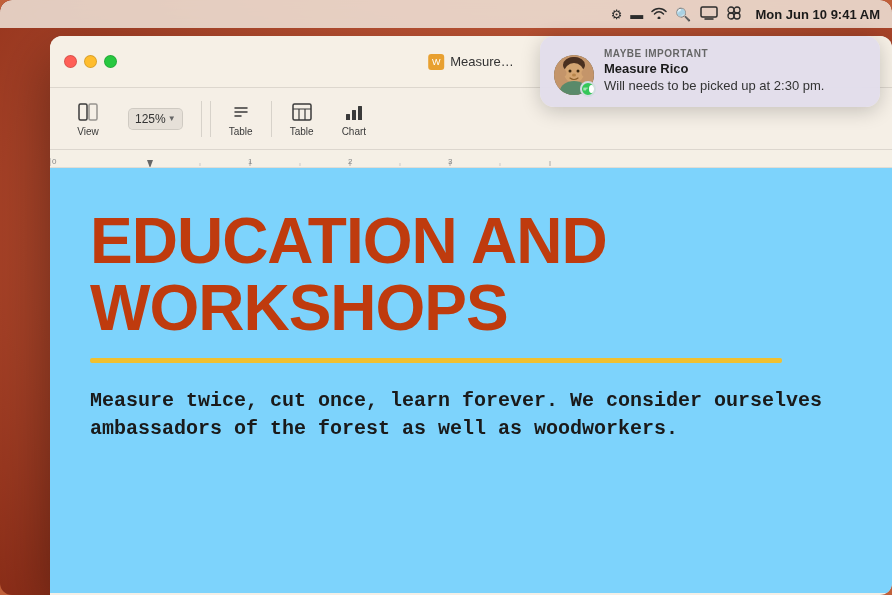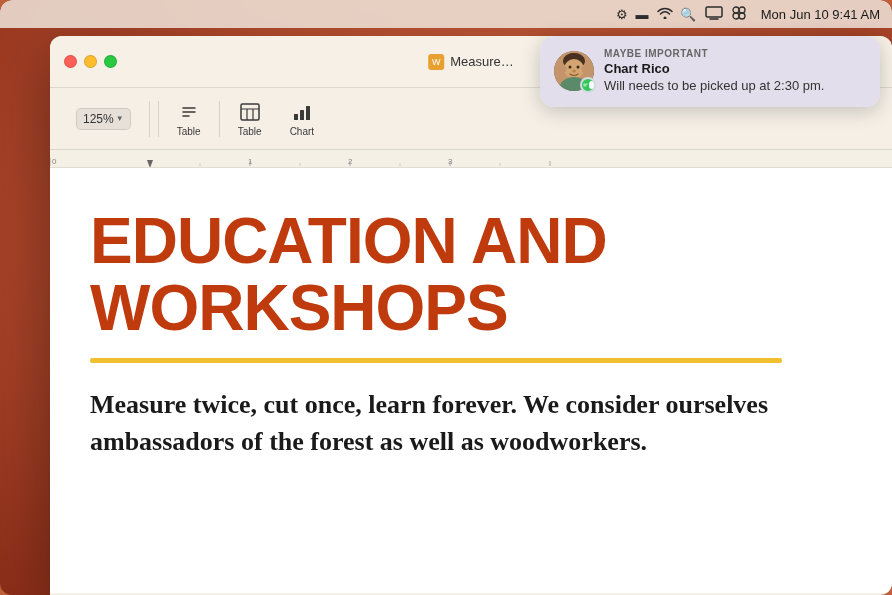--- a/index.html
+++ b/index.html
@@ -42,21 +42,21 @@
       align-items: center;
       gap: 8px;
     }
     .menubar-icon {
       font-size: 13px;
       color: #2c2c2c;
       cursor: pointer;
     }
     .menubar-time {
       font-size: 13px;
-      font-weight: 400;
+      font-weight: 700;
       color: #1a1a1a;
       margin-left: 6px;
     }
 
     
     .app-window {
       position: absolute;
       top: 36px;
       left: 50px;
       right: 0;
@@ -173,21 +173,21 @@
     .ruler {
       height: 18px;
       background: rgba(245, 239, 230, 0.9);
       border-bottom: 1px solid rgba(0,0,0,0.08);
       position: relative;
       overflow: hidden;
     }
 
     
     .document-content {
-      background: #ffffff;
+      background: #7dd3fc;
       padding: 40px 50px 40px 40px;
       height: calc(100% - 134px);
       overflow: hidden;
     }
 
     .doc-title {
       font-size: 64px;
       font-weight: 900;
       color: #bf3b0e;
       line-height: 1.05;
@@ -199,39 +199,39 @@
 
     .yellow-line {
       height: 5px;
       background: #f0c030;
       width: 92%;
       margin-bottom: 24px;
       border-radius: 2px;
     }
 
     .doc-body {
-      font-size: 26px;
+      font-size: 20px;
       font-weight: 700;
       color: #1a1a1a;
       line-height: 1.4;
-      font-family: Liberation Serif, serif;
+      font-family: Liberation Mono, monospace;
     }
 
     
     .notification {
       position: absolute;
       top: 36px;
       right: 12px;
       width: 340px;
       background: rgba(225, 220, 235, 0.92);
       backdrop-filter: blur(20px);
       border-radius: 14px;
       padding: 12px 14px;
       display: flex;
-      align-items: center;
+      align-items: flex-end;
       gap: 10px;
       box-shadow: 0 4px 20px rgba(0,0,0,0.2);
       z-index: 200;
     }
 
     .notif-avatar {
       width: 40px;
       height: 40px;
       border-radius: 50%;
       background: linear-gradient(135deg, #8b7355 0%, #6b5a42 100%);
@@ -346,20 +346,27 @@
       <div class="window-title">
         <div class="doc-icon">
           <span>W</span>
         </div>
         <span>Measure…</span>
       </div>
     </div>
 
     <div class="toolbar">
 
+      <div class="toolbar-item">
+        <svg class="svg-icon" viewBox="0 0 22 22" fill="none">
+          <rect x="2" y="3" width="8" height="16" rx="1.5" stroke="#3a3a3a" stroke-width="1.5" fill="none"></rect>
+          <rect x="12" y="3" width="8" height="16" rx="1.5" stroke="#3a3a3a" stroke-width="1.5" fill="none" opacity="0.5"></rect>
+        </svg>
+        <span class="toolbar-label">View</span>
+      </div>
 
       <div class="toolbar-item" style="min-width:70px">
         <div class="zoom-btn">
           <span>125%</span>
           <span class="chevron">▼</span>
         </div>
       </div>
 
       <div class="toolbar-separator"></div>
 
@@ -458,18 +465,18 @@
 
       <div class="messages-badge">
         <svg width="12" height="12" viewBox="0 0 12 12" fill="none">
           <circle cx="6" cy="6" r="5" fill="#34c759"></circle>
           <path d="M3 4.5h6M3 6h4M3 7.5h3" stroke="white" stroke-width="1" stroke-linecap="round"></path>
         </svg>
       </div>
     </div>
     <div class="notif-content">
       <div class="notif-category">MAYBE IMPORTANT</div>
-      <div class="notif-sender">Chart Rico</div>
+      <div class="notif-sender">Measure Rico</div>
       <div class="notif-message">Will needs to be picked up at 2:30 pm.</div>
     </div>
   </div>
 
 </div>
 
 </body></html>

